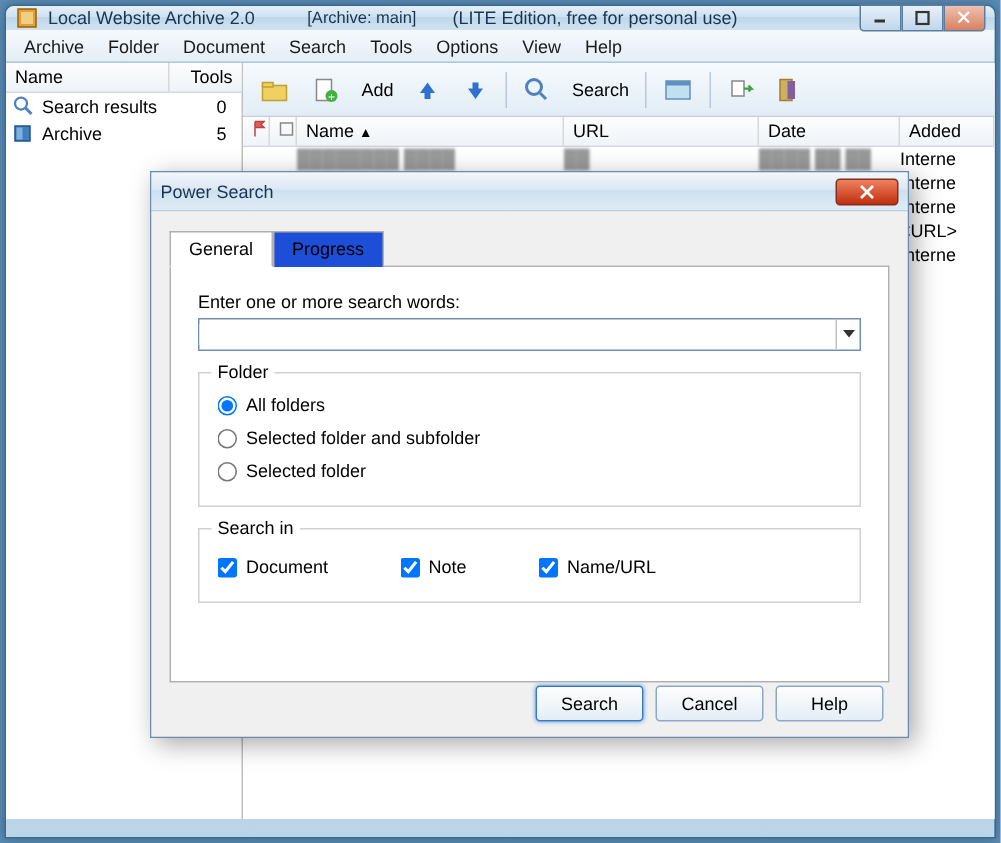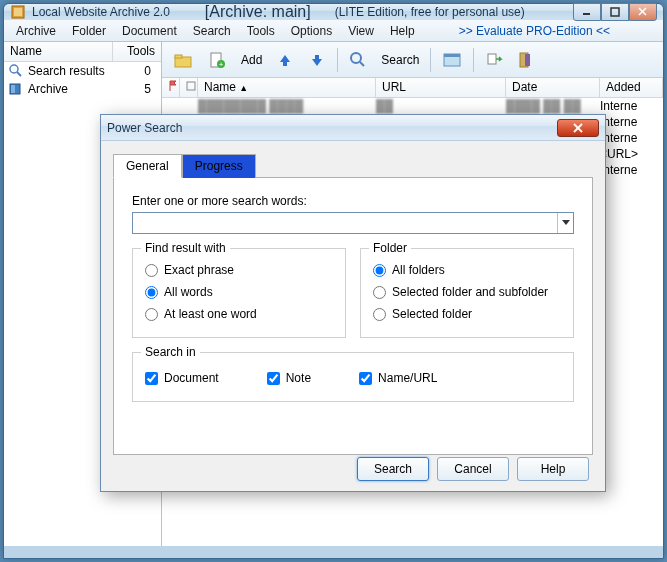--- a/index.html
+++ b/index.html
@@ -3,21 +3,21 @@
 <meta charset="utf-8">
 <style>
 * { box-sizing: border-box; margin: 0; padding: 0; font-family: "Segoe UI", Tahoma, sans-serif; }
 body { background: #5a8db8; width: 667px; height: 562px; overflow: hidden; position: relative; }
 
 .window { background: linear-gradient(to bottom, #d8e6f2, #bbd4e8); border: 1px solid #386890; border-radius: 6px 6px 0 0; width: 661px; height: 556px; margin: 3px; position: relative; box-shadow: 0 0 8px rgba(0,0,0,0.3); }
 
 .titlebar { height: 16px; display: flex; align-items: center; padding: 0 6px; background: linear-gradient(to bottom, #e6f0f8 0%, #cde1f0 45%, #bed7eb 46%, #d0e2f0 100%); border-radius: 6px 6px 0 0; }
 .titlebar .icon-app { width: 16px; height: 16px; margin-right: 6px; }
 .titlebar .title { font-size: 12px; color: #1a3450; flex: 0 0 auto; }
-.titlebar .title-archive { font-size: 16px; color: #1a3450; margin-left: 24px; padding-left: 11px; }
+.titlebar .title-archive { font-size: 11px; color: #1a3450; margin-left: 24px; padding-left: 11px; }
 .titlebar .title-edition { font-size: 12px; color: #1a3450; margin-left: 24px; }
 .titlebar .spacer { flex: 1; }
 .win-btns { display: flex; gap: 0; }
 .win-btn { width: 28px; height: 18px; border: 1px solid #5a7ea0; background: linear-gradient(to bottom, #e8f0f8, #c0d6ea); font-size: 10px; display: flex; align-items: center; justify-content: center; cursor: pointer; }
 .win-btn:first-child { border-radius: 0 0 0 3px; }
 .win-btn:last-child { border-radius: 0 0 3px 0; background: linear-gradient(to bottom, #f0c0b0, #d88060); }
 
 .menubar { height: 22px; background: linear-gradient(to bottom, #f5f9fc, #e4eef6); display: flex; align-items: center; padding: 0 4px; font-size: 12px; border-bottom: 1px solid #b0c8dc; }
 .menubar span { padding: 2px 8px; cursor: pointer; color: #1a1a1a; }
 .menubar .evaluate { color: #0050b0; margin-left: 28px; font-size: 12px; }
@@ -118,21 +118,20 @@
 
   <div class="menubar">
     <span>Archive</span>
     <span>Folder</span>
     <span>Document</span>
     <span>Search</span>
     <span>Tools</span>
     <span>Options</span>
     <span>View</span>
     <span>Help</span>
-    <span class="evaluate">&gt;&gt; Evaluate PRO-Edition &lt;&lt;</span>
   </div>
 
   <div class="main-area">
     <div class="sidebar">
       <div class="sidebar-header">
         <div class="col-name">Name</div>
         <div class="col-total">Tools</div>
       </div>
       <div class="sidebar-row">
         <span class="row-icon">
@@ -290,35 +289,20 @@
           <input class="combo-input" type="text" style="">
           <div class="combo-arrow">
               <svg width="8" height="6">
                 <path d="M0 0 L8 0 L4 5 Z" fill="#333"></path>
               </svg>
             </div>
         </div>
 
         <div class="groups">
           <div class="group">
-            <div class="group-title">Find result with</div>
-            <label class="radio-row">
-                <input type="radio" name="find" class="radio" style="">
-                <span>Exact phrase</span>
-              </label>
-            <label class="radio-row">
-                <input type="radio" name="find" class="radio" checked="" style="">
-                <span>All words</span>
-              </label>
-            <label class="radio-row">
-                <input type="radio" name="find" class="radio" style="">
-                <span>At least one word</span>
-              </label>
-          </div>
-          <div class="group">
             <div class="group-title">Folder</div>
             <label class="radio-row">
                 <input type="radio" name="folder" class="radio" checked="" style="">
                 <span>All folders</span>
               </label>
             <label class="radio-row">
                 <input type="radio" name="folder" class="radio" style="">
                 <span>Selected folder and subfolder</span>
               </label>
             <label class="radio-row">

